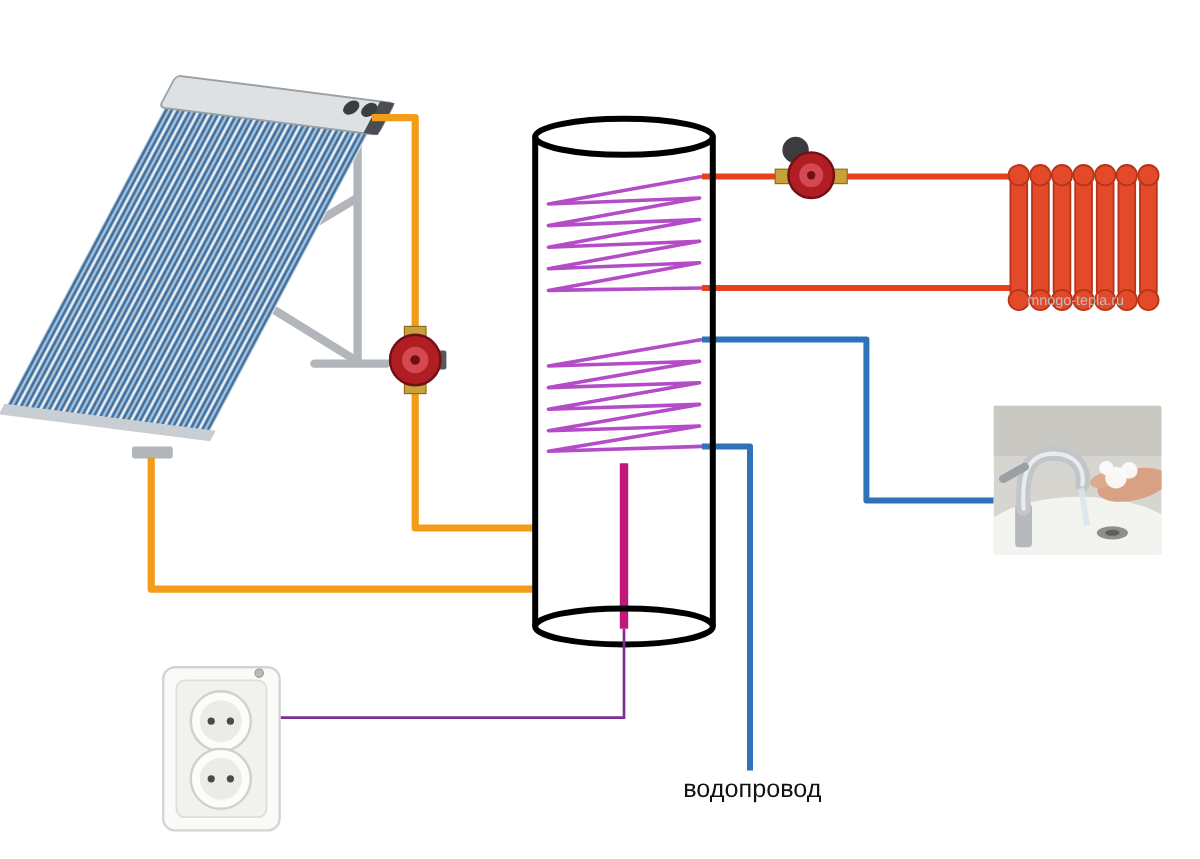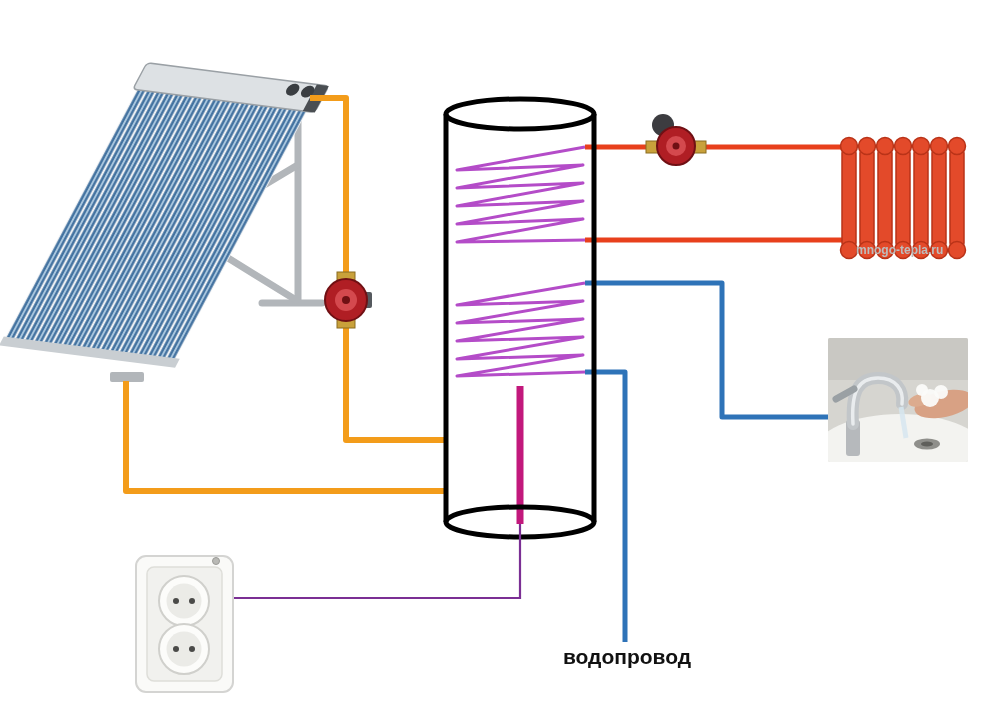--- a/index.html
+++ b/index.html
@@ -3,21 +3,20 @@
 <meta charset="utf-8">
 <style>
   html, body { margin: 0; padding: 0; background: #ffffff; }
   #stage {
     position: relative;
     width: 1000px;
     height: 716px;
     background: #ffffff;
     overflow: hidden;
     font-family: "Liberation Sans", sans-serif;
-    font-weight: bold;
   }
   svg text { font-family: "Liberation Sans", sans-serif; }
 </style>
 </head>
 <body>
 
 <div id="stage">
 <svg width="1000" height="716" viewBox="0 0 1000 716" xmlns="http://www.w3.org/2000/svg">
 
   <defs>

